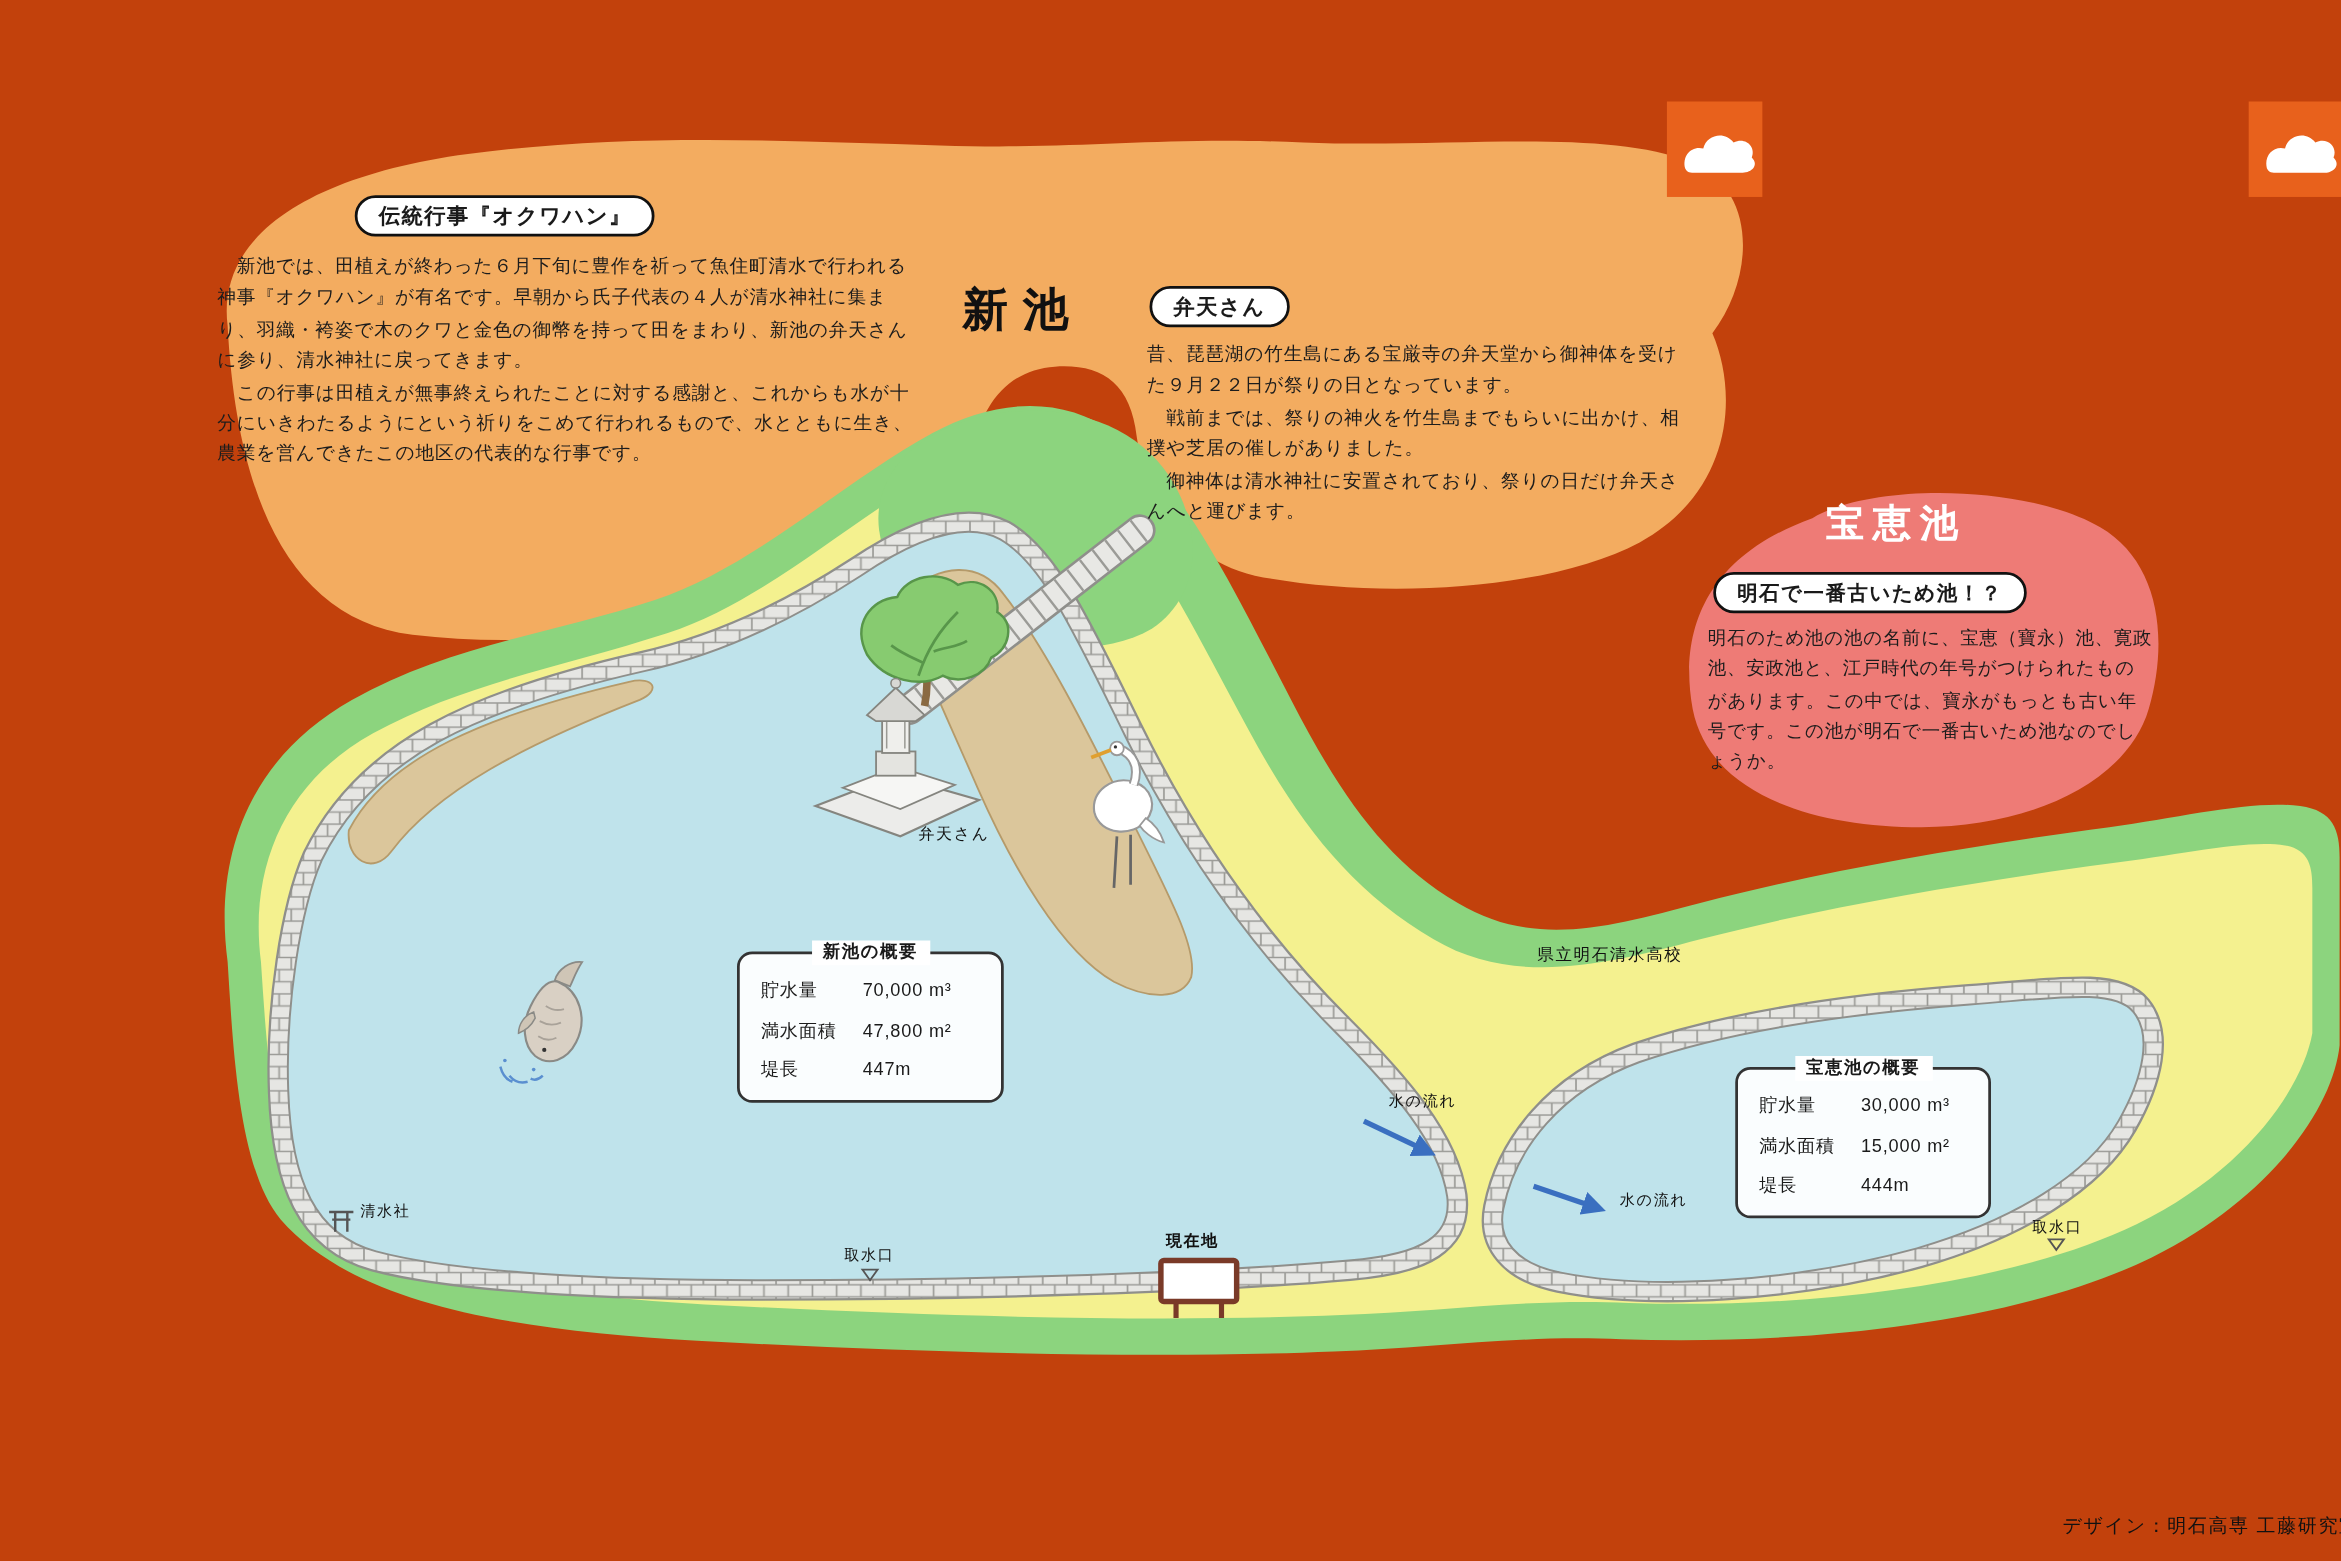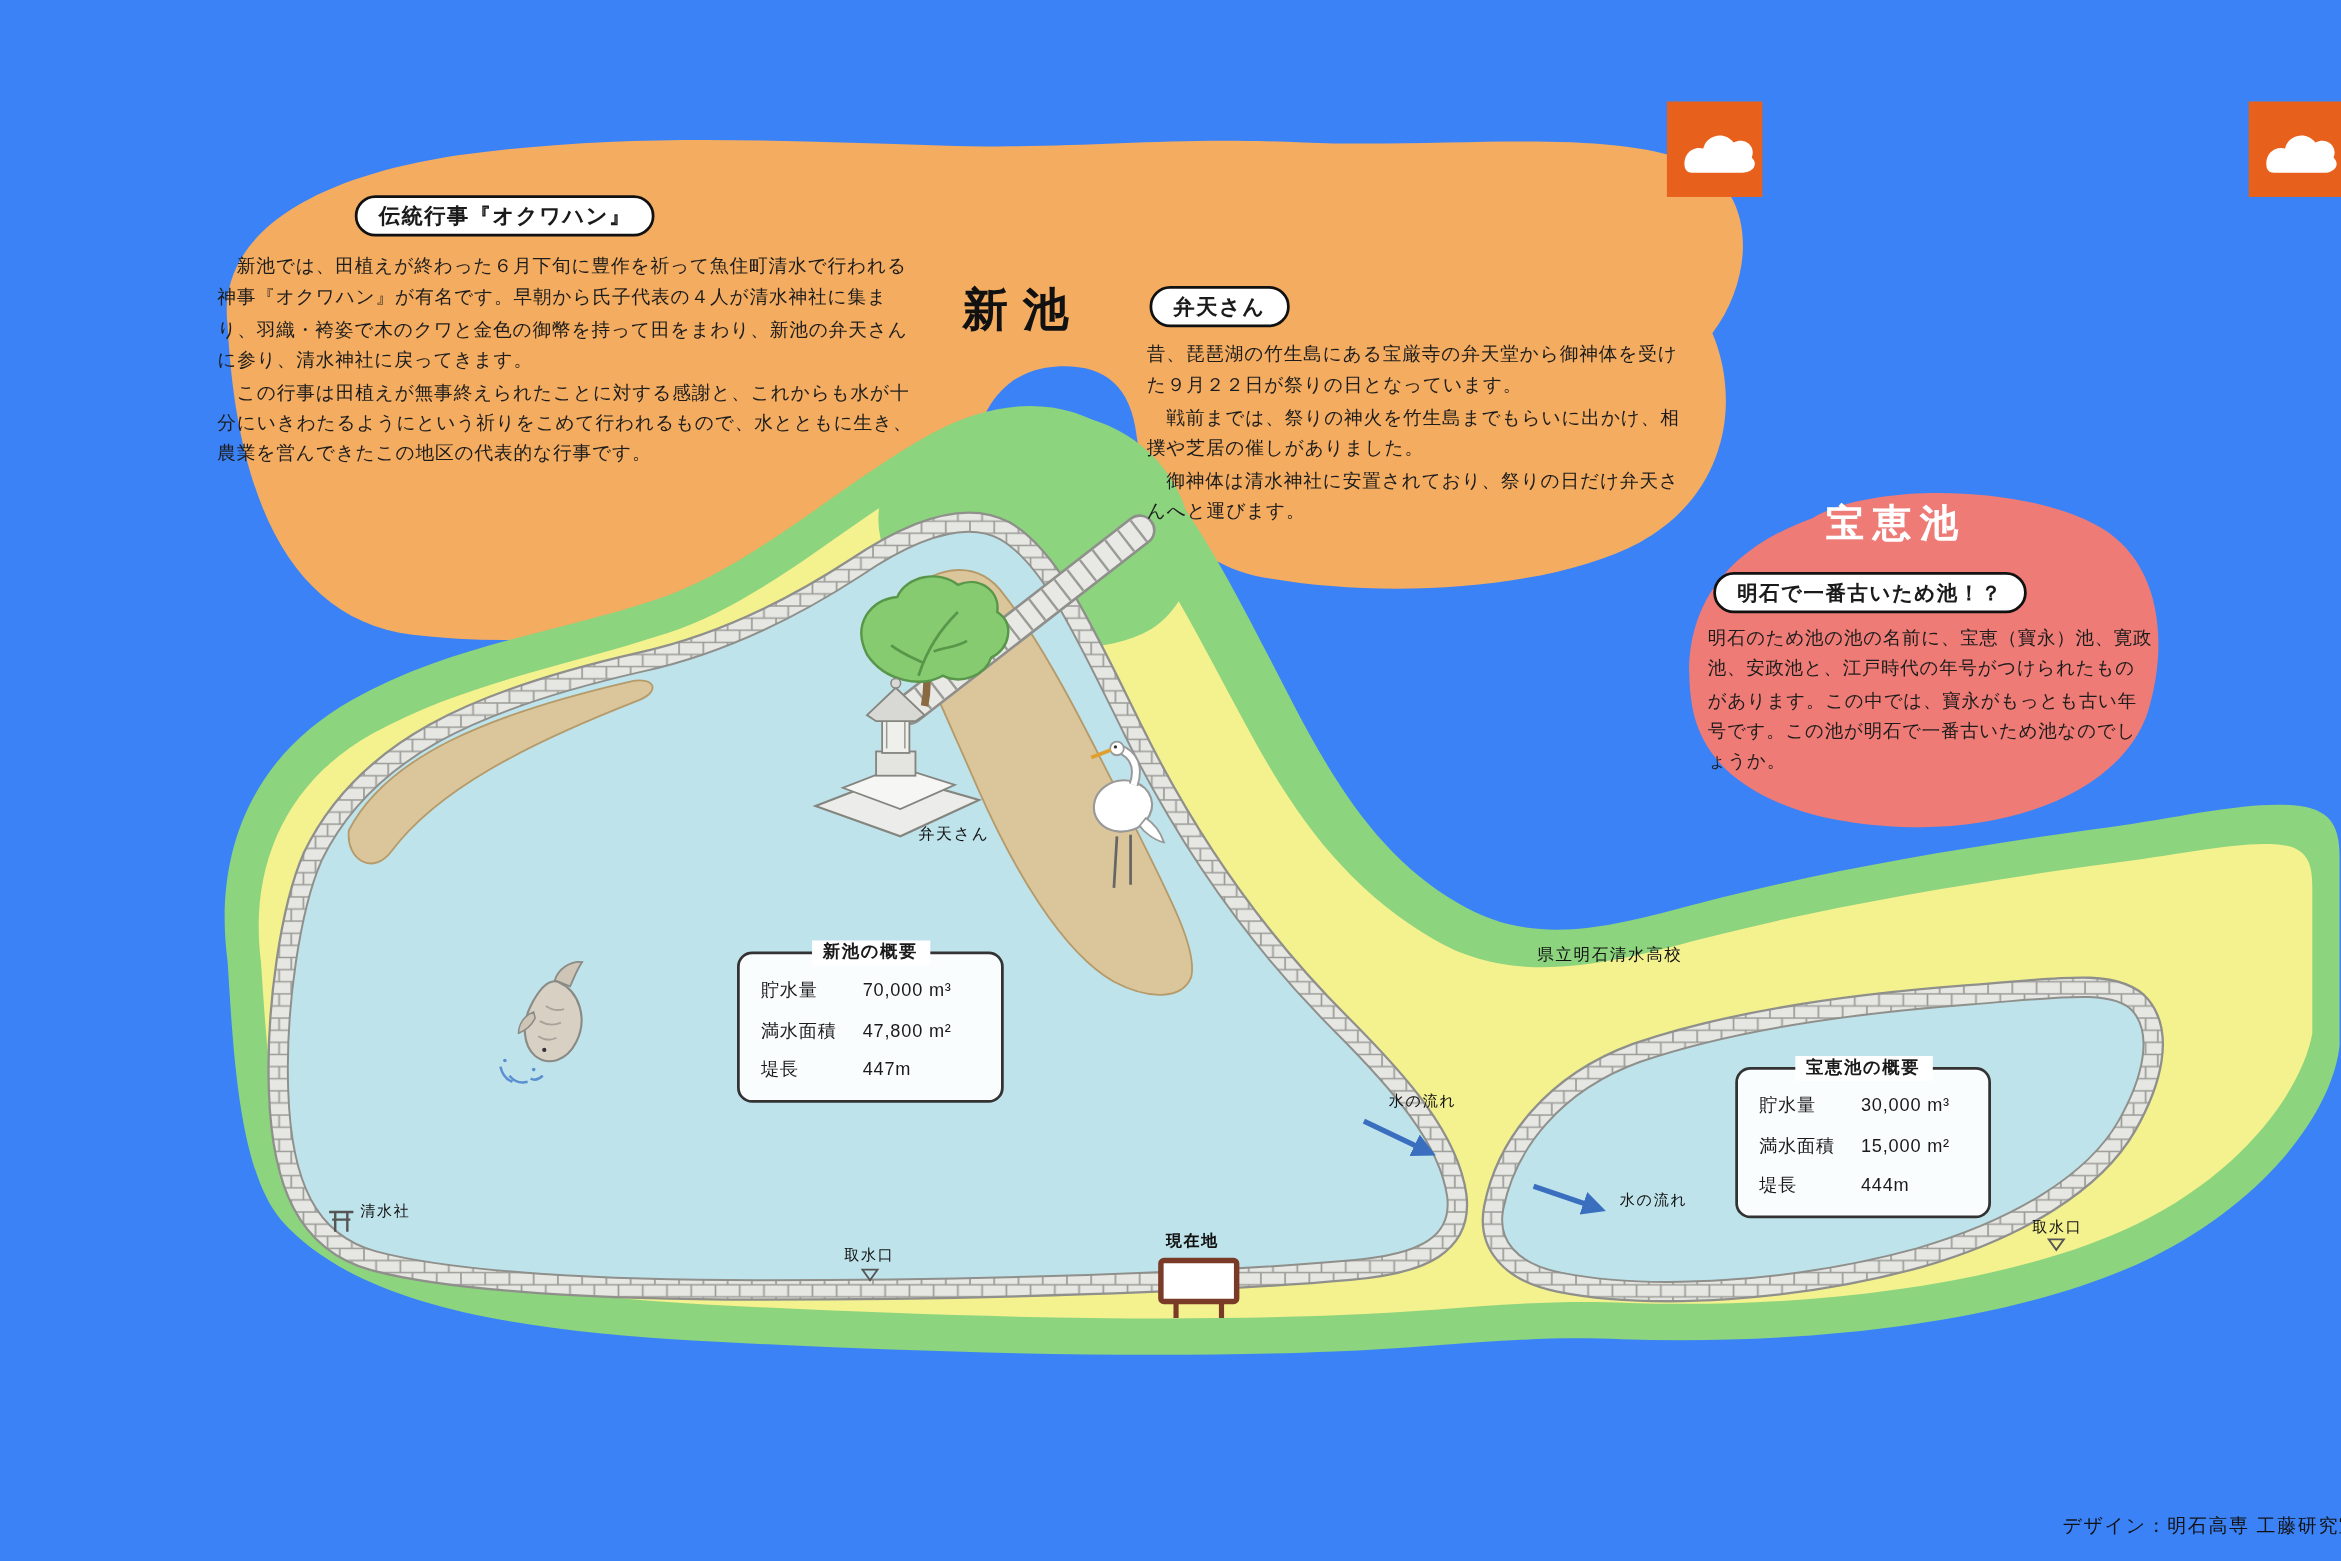--- a/index.html
+++ b/index.html
@@ -1,17 +1,17 @@
 <!DOCTYPE html>
 <html style="font-size:8.8px"><head>
 <meta charset="utf-8">
 <style>
   html,body { margin:0; padding:0; background:#ffffff; }
   body { width:2342px; height:1562px; overflow:hidden; }
-  .stage { position:relative; width:2342px; height:1562px; background:#3b82f6; }
+  .stage { position:relative; width:2342px; height:1562px; background:#c2410c; }
   .canvas {
     position:absolute; top:0; left:0;
     width:852px; height:568px;
     transform:scale(2.75); transform-origin:0 0;
     font-family:"Liberation Sans", sans-serif;
     color:#1a1a1a;
   }
   svg.art { position:absolute; top:0; left:0; }
 
   .pill {

